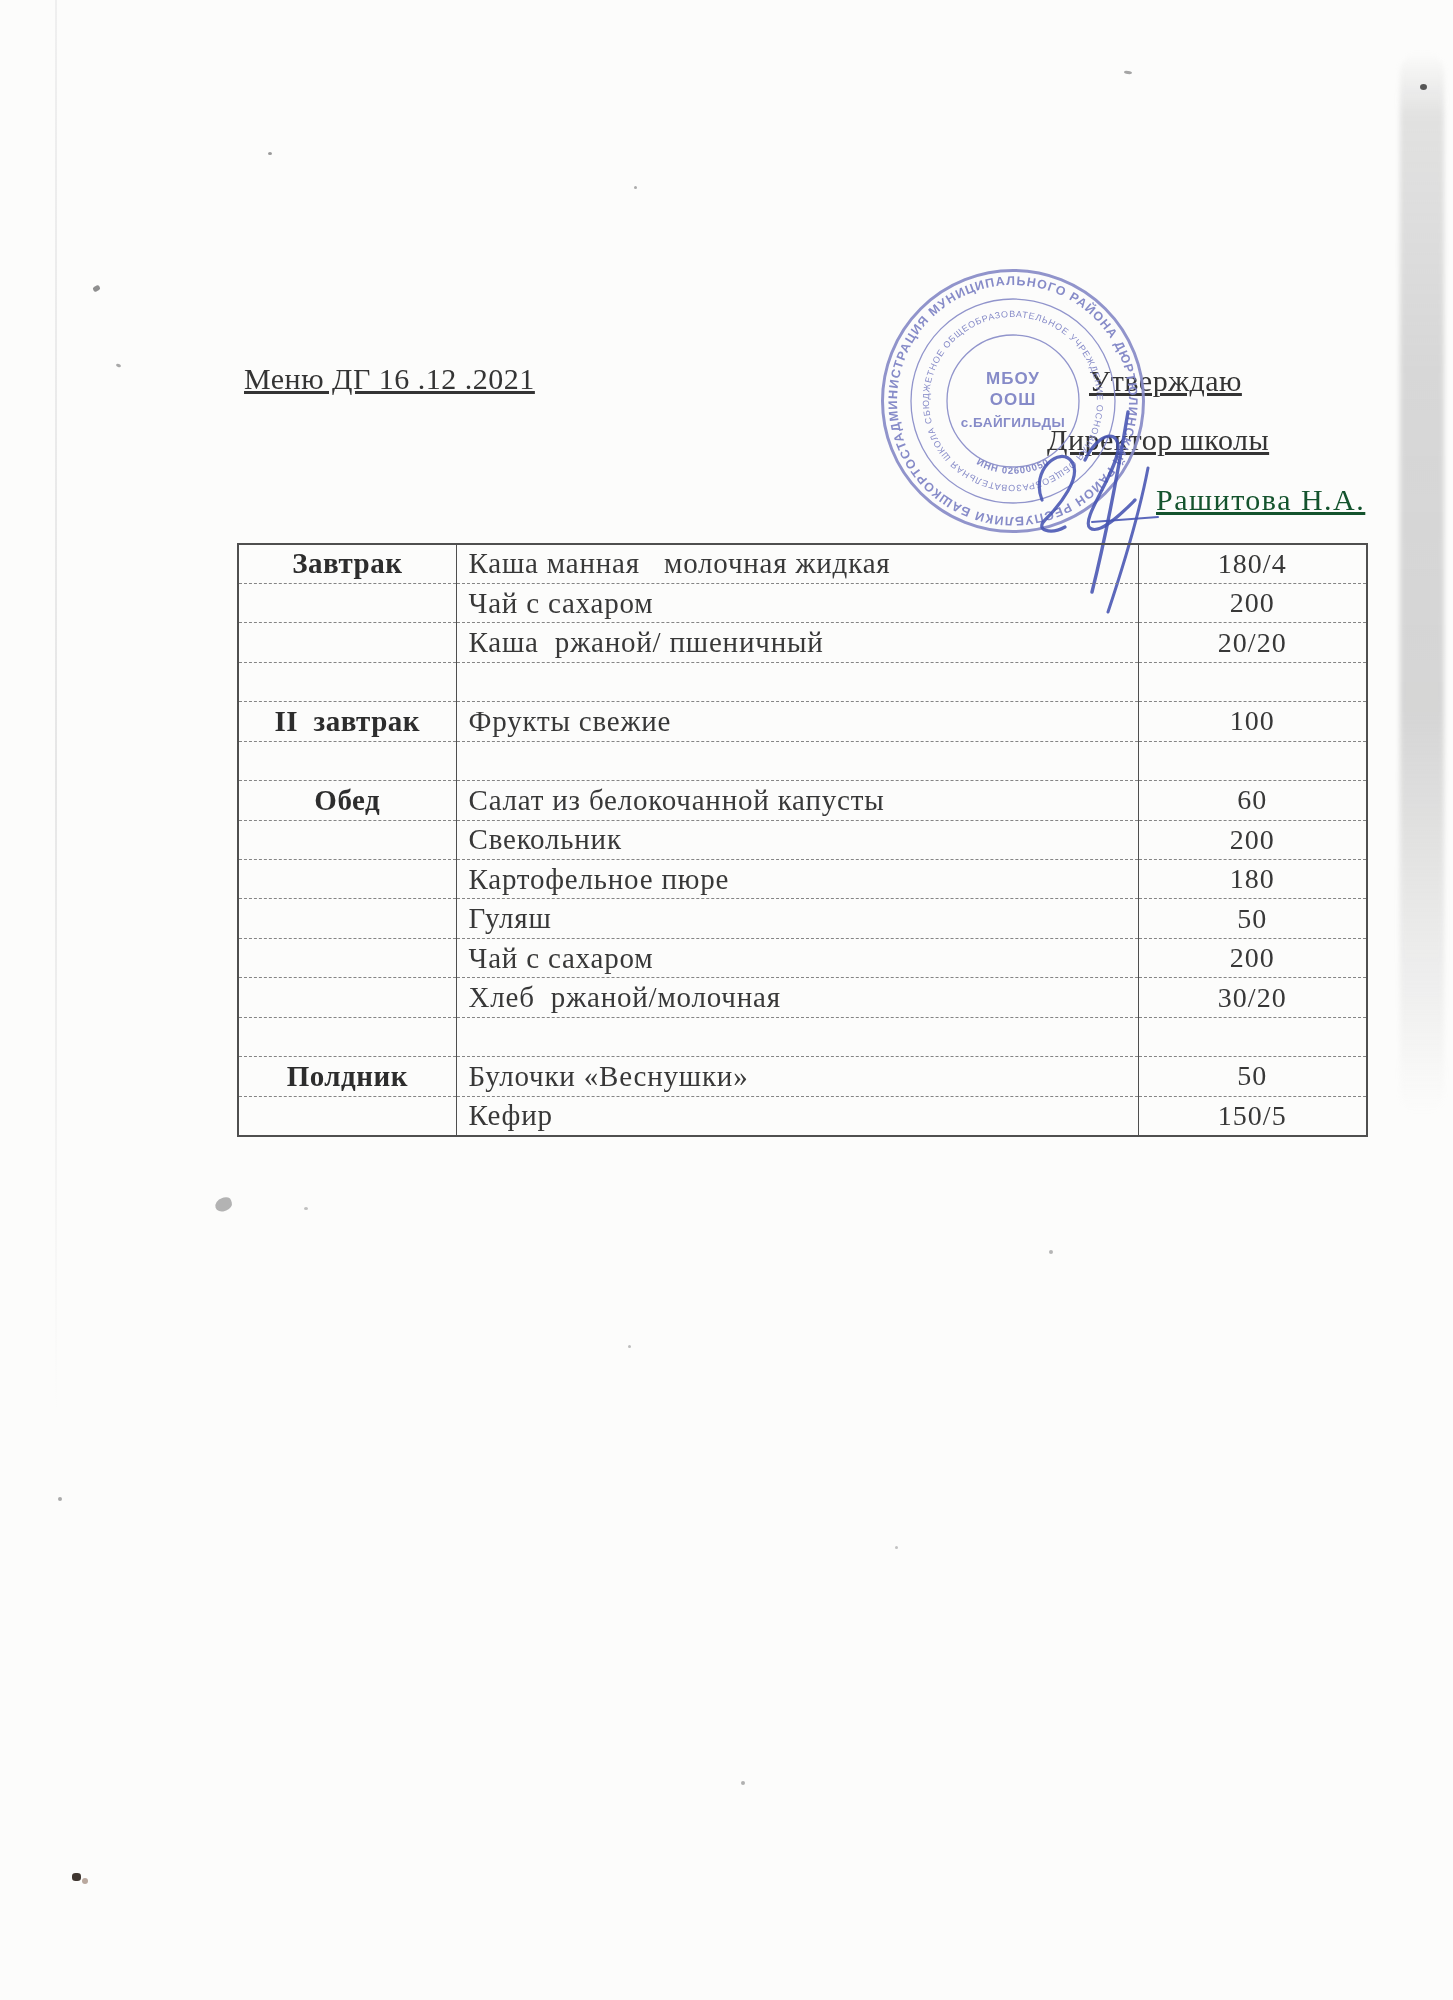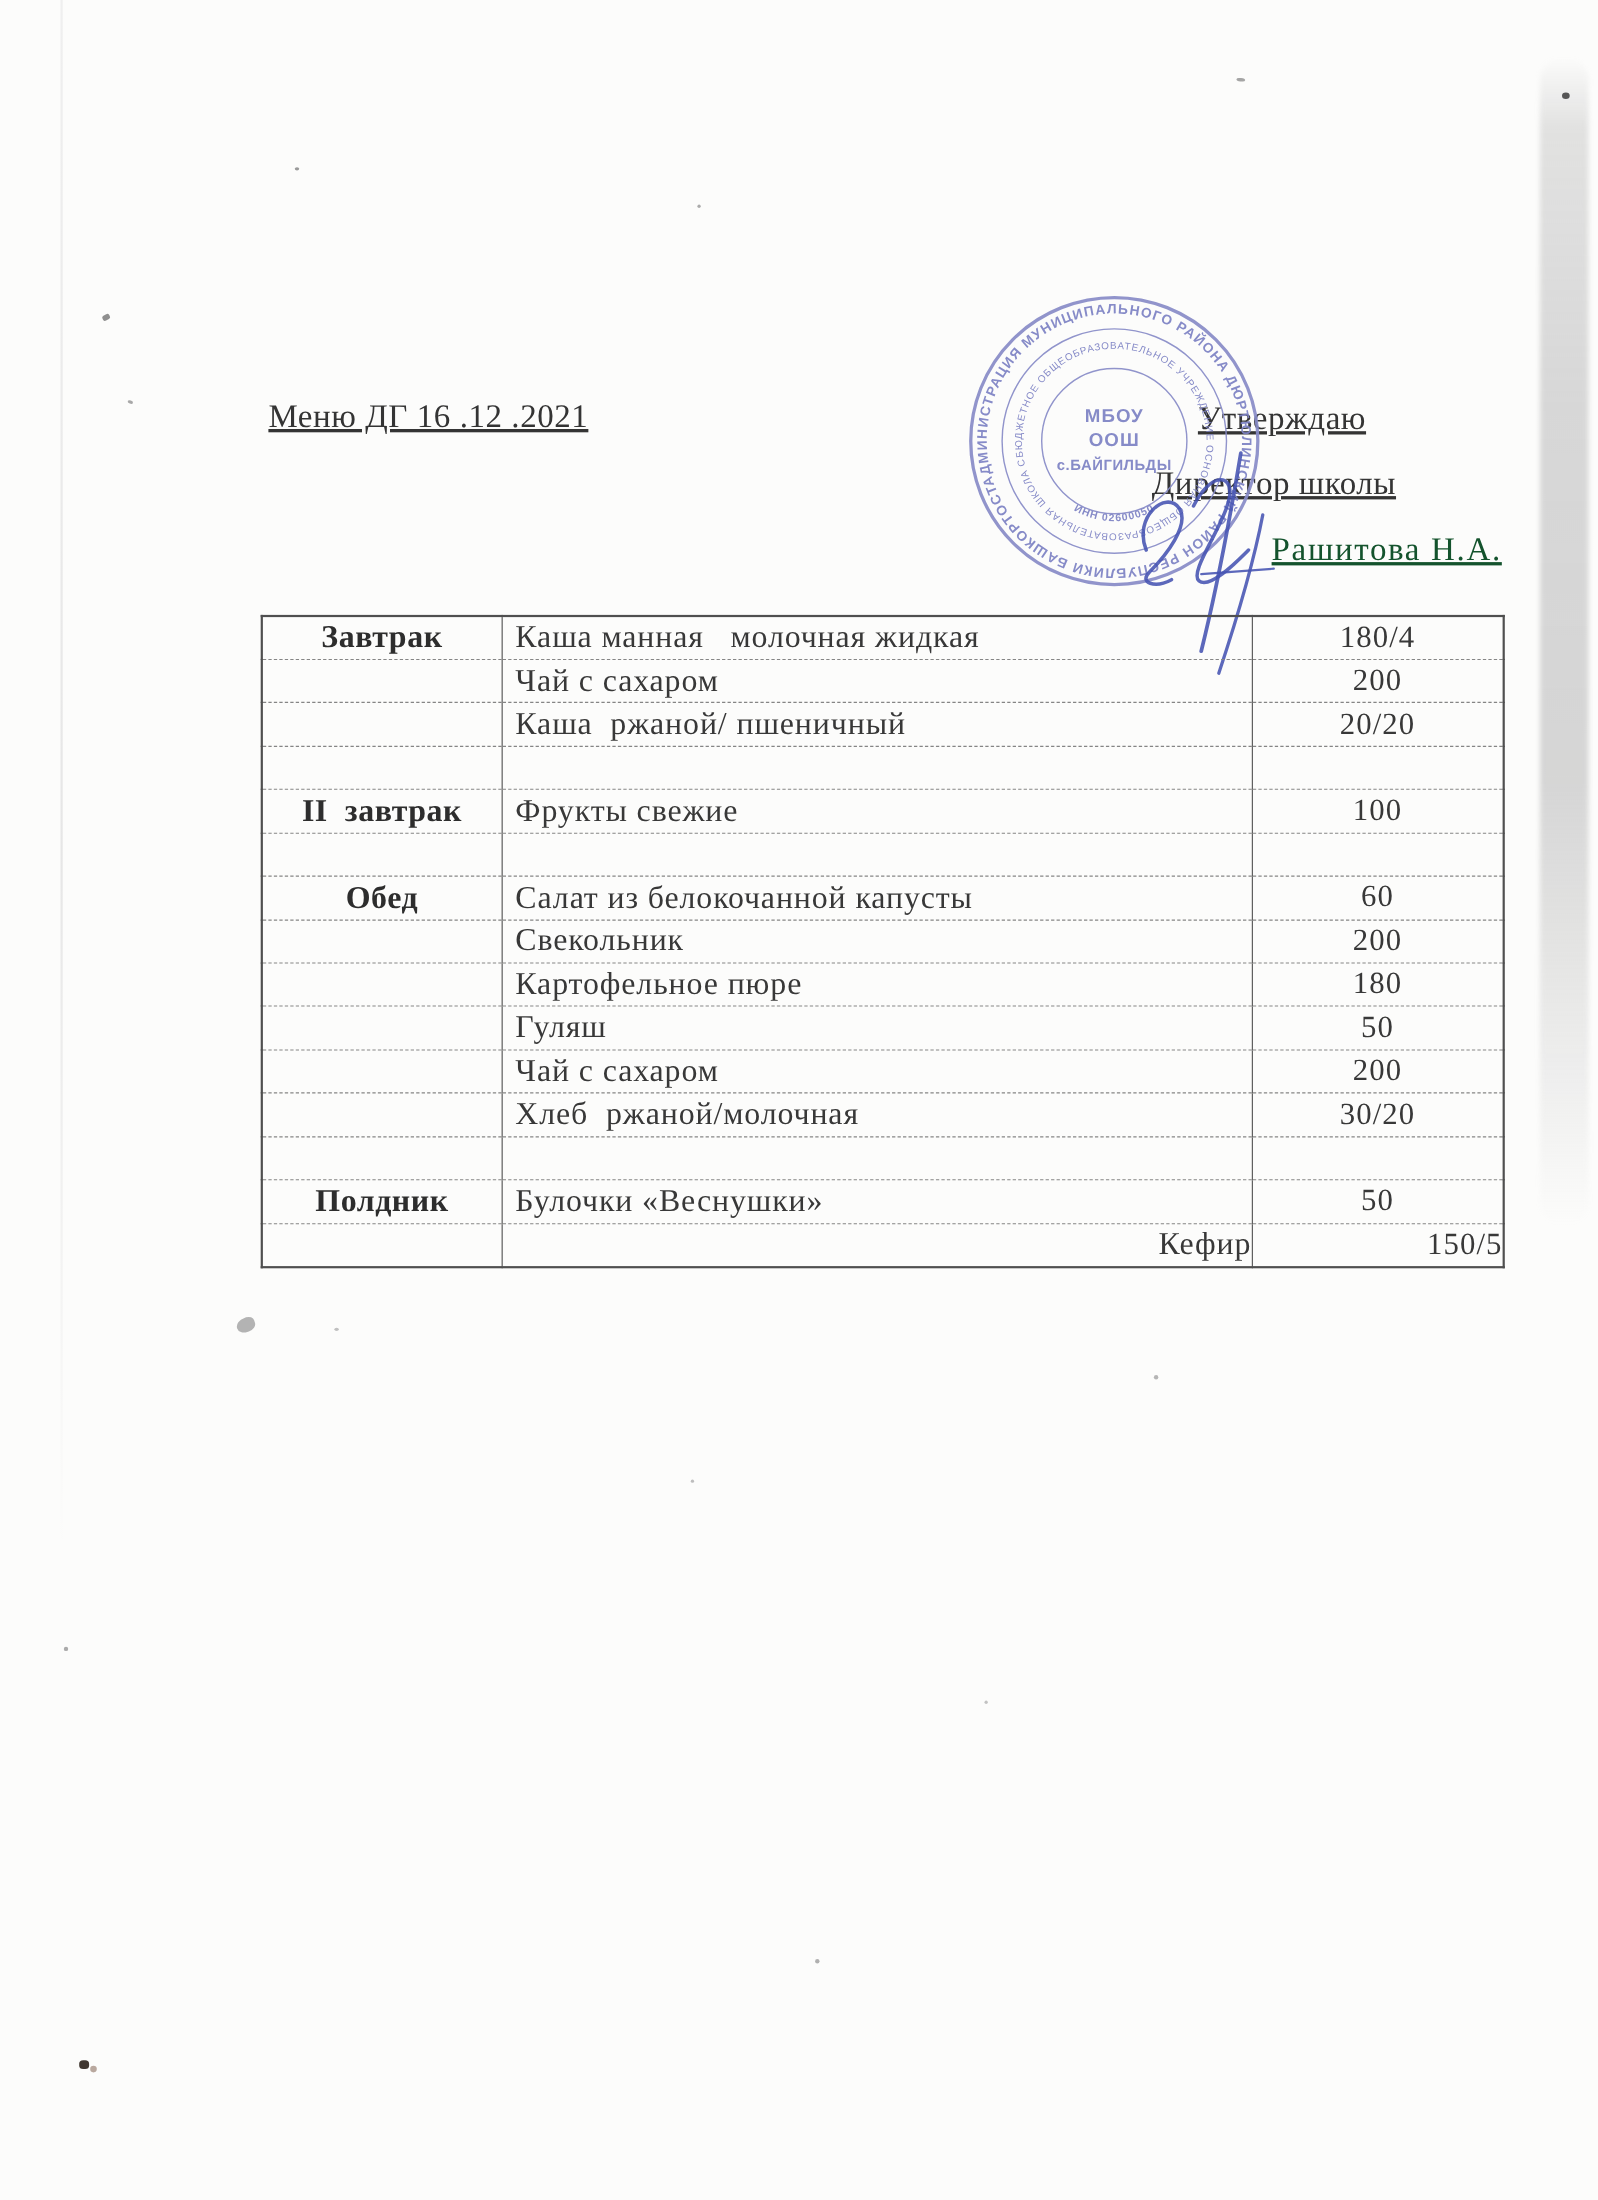--- a/index.html
+++ b/index.html
@@ -45,30 +45,29 @@
   .stamp .center-big{font-size:17px;font-weight:bold;letter-spacing:1px;}
   .stamp .center-small{font-size:13.5px;font-weight:bold;letter-spacing:.5px;}
   
   .signature{position:absolute;left:1000px;top:398px;width:210px;height:250px;}
   .signature path{stroke:#4553b2;fill:none;stroke-linecap:round;stroke-linejoin:round;opacity:.88;}
   
   .menu-table{
     position:absolute;left:237px;top:543px;
     border-collapse:collapse;table-layout:fixed;width:1129px;
     border:2px solid #4f4f4f;
-    margin-top:16px;
   }
   .menu-table tr{height:39.45px;}
   .menu-table td{
     border-left:1.6px solid #4f4f4f;
     border-bottom:1.2px dashed #858585;
     padding:0;vertical-align:middle;overflow:hidden;
   }
   .menu-table td:first-child{border-left:none;}
-  .menu-table tr:last-child td{border-bottom:none;text-align:right;}
+  .menu-table tr:last-child td{border-bottom:none;}
   .c-meal{font-weight:bold;text-align:center;font-size:29px;color:#2d2d2d;white-space:pre;letter-spacing:.5px;}
   .c-dish{text-align:left;padding-left:12px !important;font-size:29px;color:#383838;white-space:pre;letter-spacing:.8px;}
   .c-amt{text-align:center;font-size:28px;color:#383838;letter-spacing:1px;}
 </style>
 </head>
 <body>
 
 <div class="right-strip"></div>
 <div class="left-edge-line"></div>
 <div class="speck" style="left:268px;top:152px;width:4px;height:3px;background:#9a9a9a;"></div>

